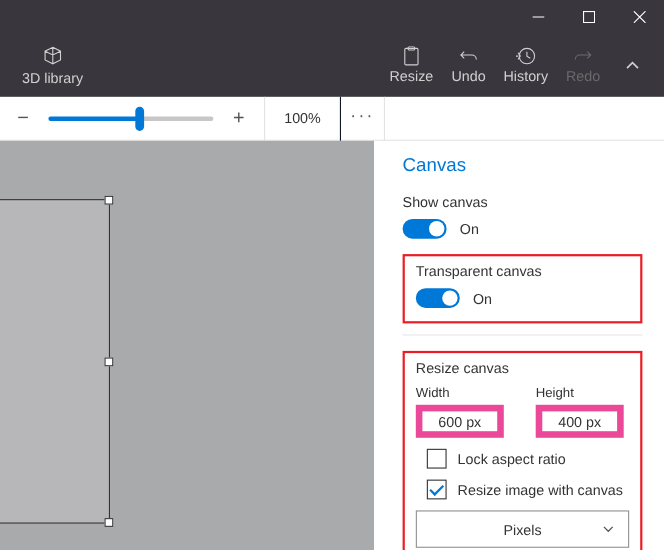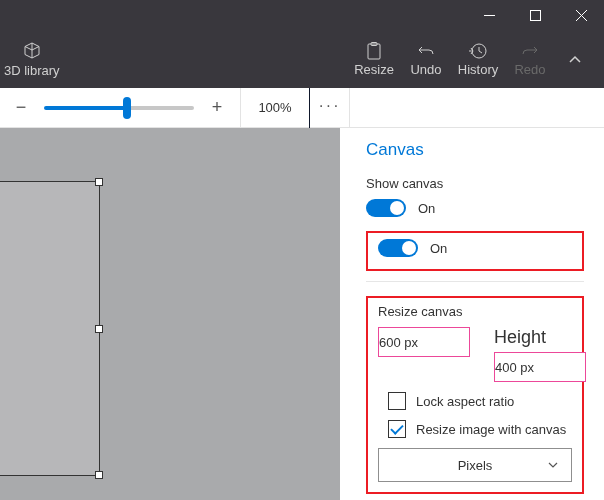--- a/index.html
+++ b/index.html
@@ -1,19 +1,19 @@
 <!DOCTYPE html>
 <html><head>
 <meta charset="utf-8">
 <style>
 *{box-sizing:border-box;margin:0;padding:0;font-family:"Segoe UI",Arial,sans-serif;font-size:13px;}
 body{width:604px;height:500px;overflow:hidden;background:#fff;}
 .titlebar{height:30px;background:#39373d;display:flex;justify-content:flex-end;align-items:center;color:#fff;}
 .win-btn{width:46px;height:30px;display:flex;align-items:center;justify-content:center;color:#fff;}
-.toolbar{height:58px;background:#39373d;display:flex;align-items:center;color:#d0d0d0;padding:0 12px 0 4px;}
+.toolbar{height:58px;background:#39373d;display:flex;align-items:center;color:#d0d0d0;padding:0 12px 0 20px;}
 .tool-left{display:flex;align-items:flex-start;}
 .tool-item{display:flex;flex-direction:column;align-items:center;justify-content:center;gap:2px;min-width:48px;font-size:12px;color:#d0d0d0;}
 .tool-item.dim{color:#6a6a6a;}
 .spacer{flex:1;}
 .subbar{height:40px;border-bottom:1px solid #e3e3e3;display:flex;align-items:center;padding-left:6px;}
 .zoombtn{width:30px;height:30px;display:flex;align-items:center;justify-content:center;color:#555;font-size:18px;}
 .slider{width:150px;height:4px;border-radius:2px;background:linear-gradient(to right,#0078d7 0 55%,#c7c7c7 55% 100%);position:relative;margin:0 8px;}
 .thumb{position:absolute;left:55%;top:50%;transform:translate(-50%,-50%);width:8px;height:22px;border-radius:4px;background:#0078d7;}
 .zoomval{width:70px;text-align:center;color:#333;border-left:1px solid #e3e3e3;border-right:1px solid #0f172a;height:40px;line-height:40px;margin-left:8px;}
 .dots{width:40px;text-align:center;color:#555;font-size:16px;letter-spacing:2px;height:40px;line-height:36px;border-right:1px solid #e3e3e3;}
@@ -27,21 +27,21 @@
 .side-panel{flex:1;padding:12px 20px 0 26px;color:#333;overflow:hidden;}
 .panel-title{color:#0078d7;font-size:17px;margin-bottom:16px;}
 .label{font-size:13px;color:#333;margin-bottom:8px;}
 .toggle-row{display:flex;align-items:center;gap:12px;margin-bottom:14px;}
 .toggle{width:40px;height:18px;border-radius:9px;background:#0078d7;position:relative;}
 .toggle .knob{position:absolute;right:2px;top:2px;width:14px;height:14px;border-radius:50%;background:#fff;}
 .hr{border:none;border-top:1px solid #e6e6e6;margin:4px 0 14px;}
 .redbox{border:2px solid #ec1c24;padding:6px 10px 10px;margin-bottom:10px;}
 .row2{display:flex;gap:24px;margin-bottom:6px;}
 .col{flex:1;}
-.dim-input{width:92px;height:30px;border:1px solid #ec4899;text-align:left;font-size:13px;color:#333;background:#fff;}
+.dim-input{width:80px;height:30px;border:6px solid #ec4899;text-align:center;font-size:13px;color:#333;background:#fff;}
 .chk-row{display:flex;align-items:center;gap:10px;margin:10px 0;padding-left:10px;}
 .chk{width:18px;height:18px;border:1px solid #333;display:flex;align-items:center;justify-content:center;}
 .chk.checked::after{content:"";width:10px;height:5px;border-left:2px solid #0078d7;border-bottom:2px solid #0078d7;transform:rotate(-45deg) translate(1px,-1px);}
 .select{height:34px;border:1px solid #8f8f8f;display:flex;align-items:center;justify-content:center;position:relative;margin-top:6px;}
 .select .chev{position:absolute;right:12px;}
 .tool-right{display:flex;align-items:center;gap:4px;}
 svg{display:block;}
 </style>
 </head>
 <body>
@@ -135,38 +135,40 @@
 
     <div class="label">Show canvas</div>
     <div class="toggle-row">
       <div class="toggle">
           <div class="knob"></div>
         </div>
       <span>On</span>
     </div>
 
     <div class="redbox">
+      <div class="label">Transparent canvas</div>
       <div class="toggle-row" style="margin-bottom:2px;">
         <div class="toggle">
             <div class="knob"></div>
           </div>
         <span>On</span>
       </div>
     </div>
 
     <hr class="hr">
 
     <div class="redbox">
       <div class="label">Resize canvas</div>
       <div class="row2">
         <div class="col">
+          <div style="font-size:12px;margin-bottom:4px;">Width</div>
           <input class="dim-input" value="600 px" style="">
         </div>
         <div class="col">
-          <div style="font-size:18px;margin-bottom:4px;">Height</div>
+          <div style="font-size:12px;margin-bottom:4px;">Height</div>
           <input class="dim-input" value="400 px" style="">
         </div>
       </div>
       <div class="chk-row">
         <div class="chk"></div>
         <span>Lock aspect ratio</span>
       </div>
       <div class="chk-row">
         <div class="chk checked"></div>
         <span>Resize image with canvas</span>

